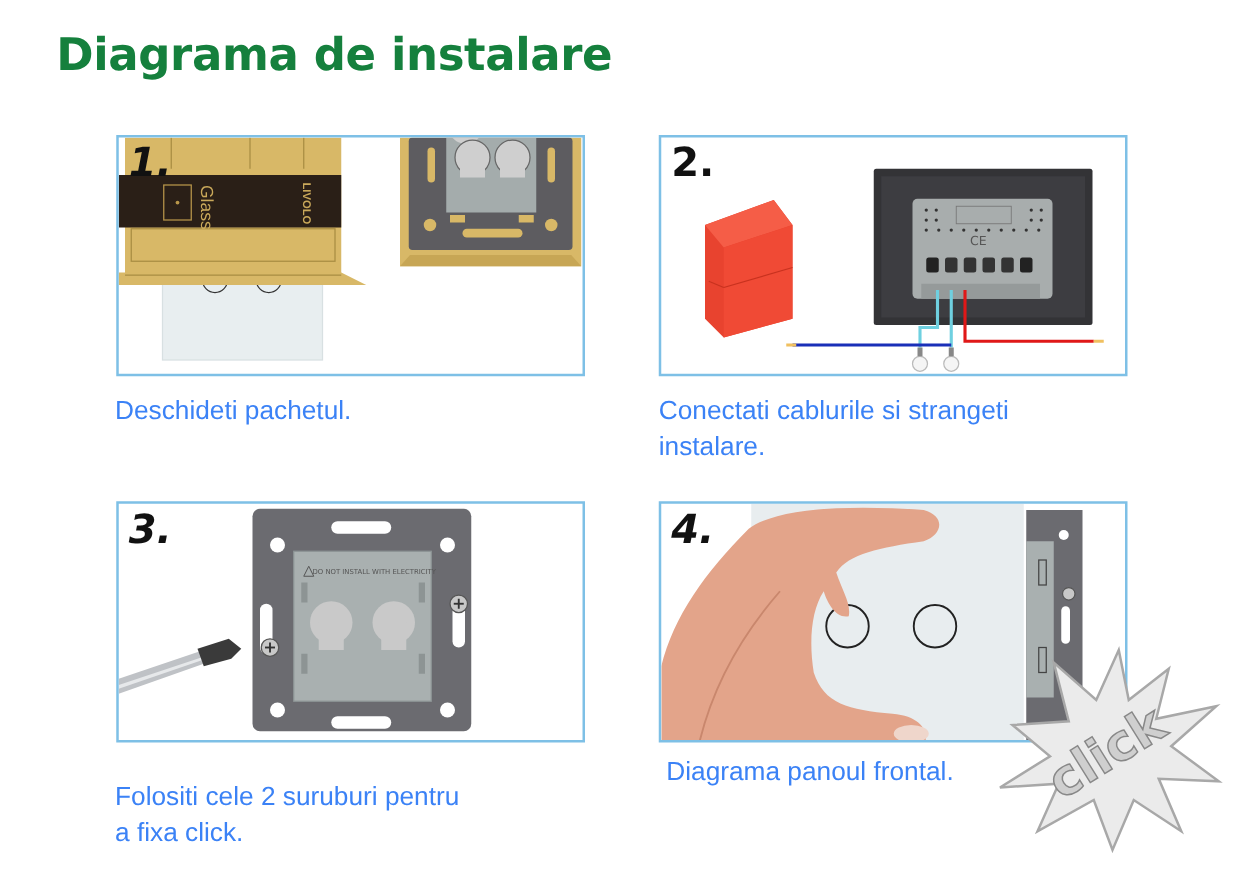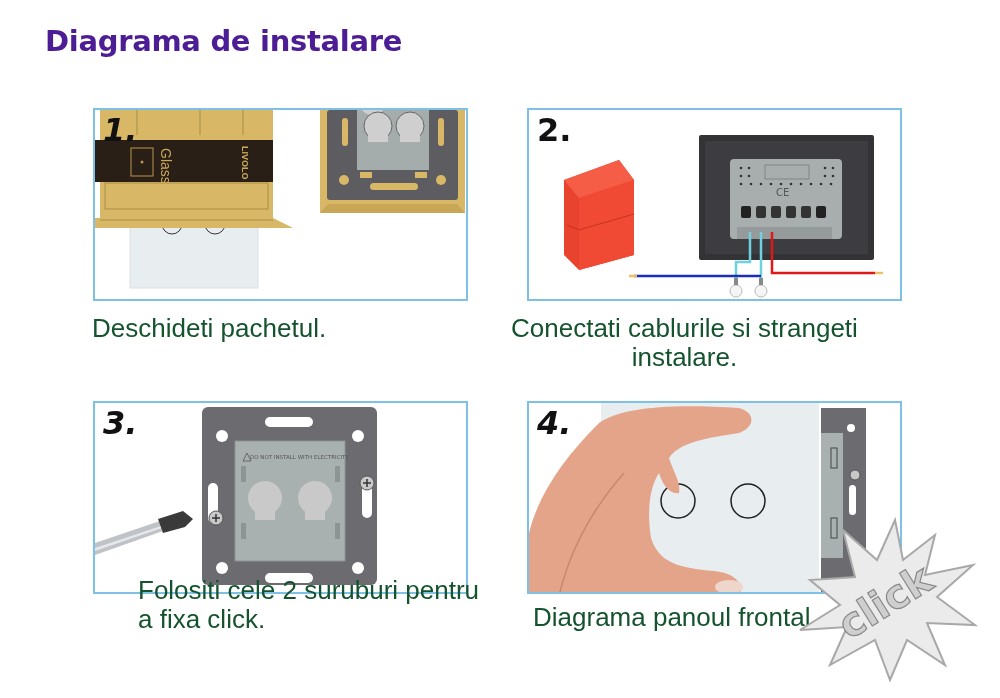--- a/index.html
+++ b/index.html
@@ -1,20 +1,20 @@
 <!DOCTYPE html>
 <html><head>
 <meta charset="utf-8">
 <style>
   html, body { margin:0; padding:0; background:#ffffff; }
   body { width:1000px; height:698px; position:relative; overflow:hidden; font-family:"DejaVu Sans","Liberation Sans",sans-serif; color:#111; }
-  .title { position:absolute; left:45px; top:24px; font-size:29px; font-weight:bold; letter-spacing:-0.3px; color:#4c1d95; }
+  .title { position:absolute; left:45px; top:24px; font-size:36px; font-weight:bold; letter-spacing:-0.3px; color:#15803d; }
   .panel { position:absolute; width:375px; height:193px; border:2px solid #7ec0e6; box-sizing:border-box; background:#fff; overflow:hidden; }
   .step-num { position:absolute; left:8px; top:4px; font-size:32px; font-weight:bold; font-style:italic; color:#111; z-index:5; line-height:1; }
-  .caption { position:absolute; font-size:26px; line-height:29px; color:#14532d; font-family:"Liberation Sans","DejaVu Sans",sans-serif; font-weight:normal; }
+  .caption { position:absolute; font-size:21px; line-height:29px; color:#3b82f6; font-family:"Liberation Sans","DejaVu Sans",sans-serif; font-weight:normal; }
   .abs { position:absolute; }
   svg { display:block; }
 </style>
 </head>
 <body>
 
 <div class="title">Diagrama de instalare</div>
 
 <div class="panel" style="left:93px; top:108px;">
   <div class="step-num">1.</div>
@@ -114,21 +114,21 @@
     <g>
       <circle cx="207" cy="181" r="6" fill="#f5f5f5" stroke="#bbb"></circle>
       <rect x="205" y="168" width="4" height="7" fill="#888"></rect>
     </g>
     <g>
       <circle cx="232" cy="181" r="6" fill="#f5f5f5" stroke="#bbb"></circle>
       <rect x="230" y="168" width="4" height="7" fill="#888"></rect>
     </g>
   </svg>
 </div>
-<div class="caption" style="left:511px; top:314px;text-align:center;">
+<div class="caption" style="left:527px; top:314px;">
   <div>Conectati cablurile si strangeti</div>
   <div>instalare.</div>
 </div>
 
 <div class="panel" style="left:93px; top:401px;">
   <div class="step-num">3.</div>
   <svg class="abs" style="left:0;top:0" width="371" height="189" viewBox="0 0 371 189">
 
     <rect x="107" y="4" width="175" height="178" rx="6" fill="#6b6b70"></rect>
     <circle cx="127" cy="33" r="6" fill="#fff"></circle>
@@ -163,21 +163,21 @@
         <line x1="272" y1="76" x2="272" y2="84" stroke="#333" stroke-width="1.5"></line>
       </g>
 
     <g>
       <polygon points="0,140 65,118 68,128 0,152" fill="#bfc2c6"></polygon>
       <polygon points="0,145 66,123 67,125 0,148" fill="#e6e8ea"></polygon>
       <polygon points="63,116 88,108 98,116 90,124 68,130" fill="#3a3a3a"></polygon>
     </g>
   </svg>
 </div>
-<div class="caption" style="left:92px; top:576px;margin-left:46px;">
+<div class="caption" style="left:92px; top:623px;">
   <div>Folositi cele 2 suruburi pentru</div>
   <div>a fixa click.</div>
 </div>
 
 <div class="panel" style="left:527px; top:401px;">
   <div class="step-num">4.</div>
   <svg class="abs" style="left:0;top:0" width="375" height="193" viewBox="0 0 375 193">
 
     <rect x="72" y="0" width="218" height="193" fill="#e8edef"></rect>
 

